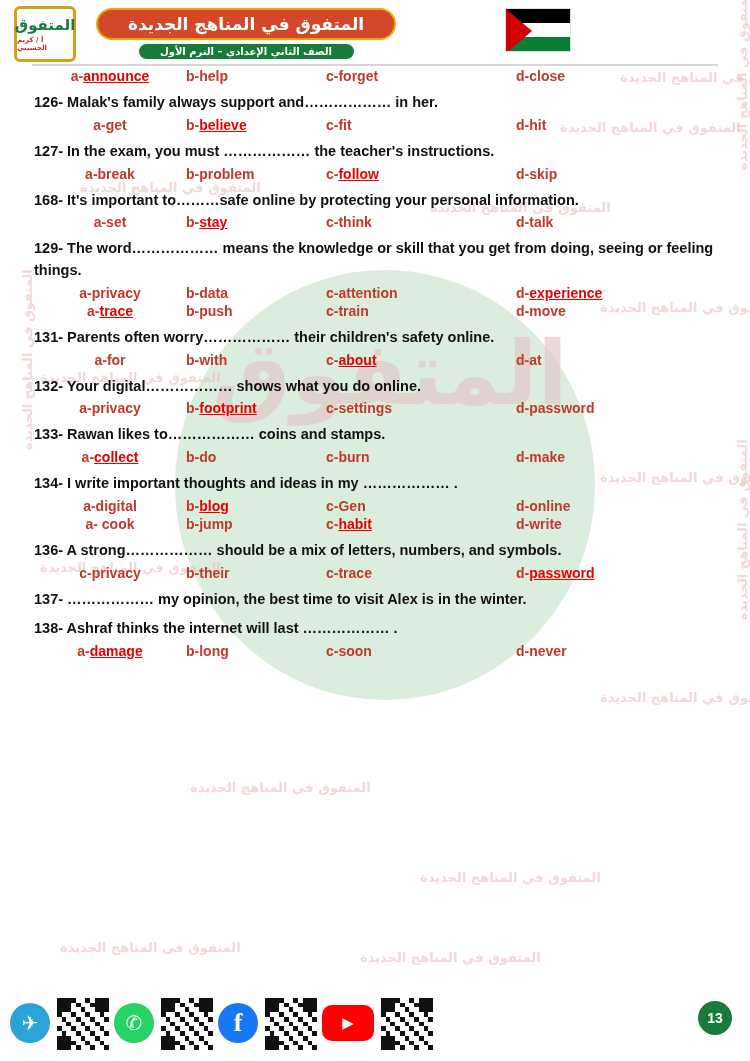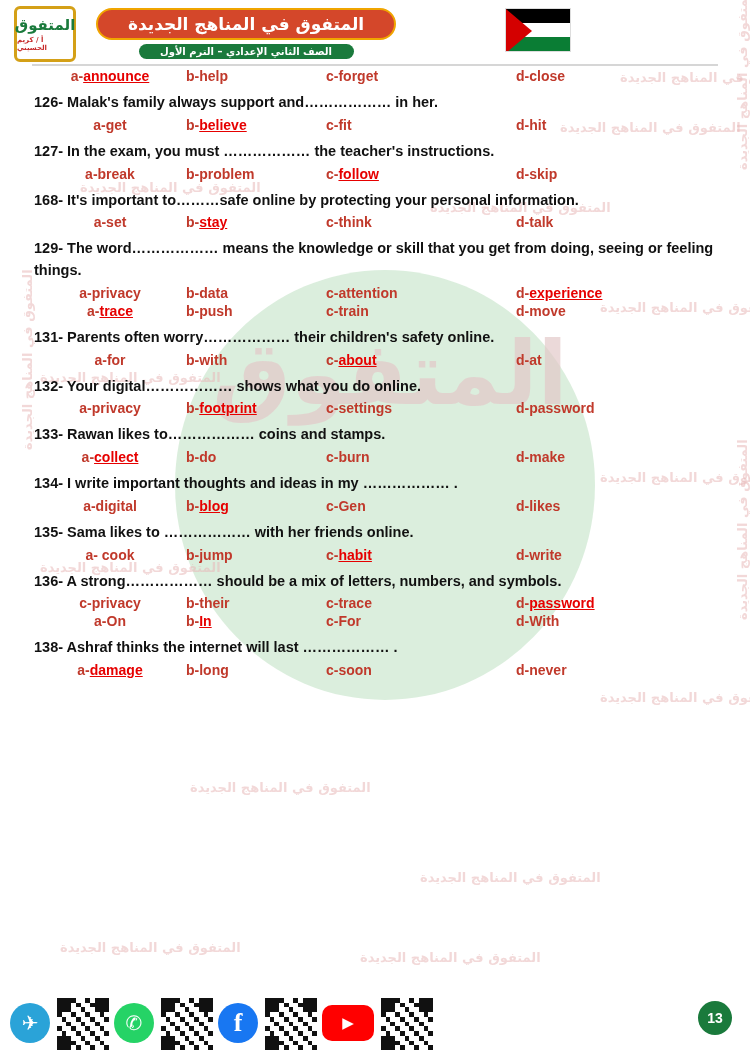--- a/index.html
+++ b/index.html
@@ -212,42 +212,36 @@
       <span class="opt w1 ans"><span class="k">a-</span><span class="v">collect</span></span>
       <span class="opt w2"><span class="k">b-</span><span class="v">do</span></span>
       <span class="opt w3"><span class="k">c-</span><span class="v">burn</span></span>
       <span class="opt "><span class="k">d-</span><span class="v">make</span></span>
     </div>
     <div class="q">134-  I write important thoughts and ideas in my ……………… .</div>
     <div class="opts">
       <span class="opt w1"><span class="k">a-</span><span class="v">digital</span></span>
       <span class="opt w2 ans"><span class="k">b-</span><span class="v">blog</span></span>
       <span class="opt w3"><span class="k">c-</span><span class="v">Gen</span></span>
-      <span class="opt "><span class="k">d-</span><span class="v">likes</span></span>
-    </div>
-    <div class="q">135-  Sama likes to ……………… with her friends online.</div>
+      <span class="opt "><span class="k">d-</span><span class="v">online</span></span>
+    </div>
     <div class="opts">
       <span class="opt w1"><span class="k">a- </span><span class="v">cook</span></span>
       <span class="opt w2"><span class="k">b-</span><span class="v">jump</span></span>
       <span class="opt w3 ans"><span class="k">c-</span><span class="v">habit</span></span>
       <span class="opt "><span class="k">d-</span><span class="v">write</span></span>
     </div>
     <div class="q">136-  A strong………………     should be a mix of letters, numbers, and symbols.</div>
     <div class="opts">
       <span class="opt w1"><span class="k">c-</span><span class="v">privacy</span></span>
       <span class="opt w2"><span class="k">b-</span><span class="v">their</span></span>
       <span class="opt w3"><span class="k">c-</span><span class="v">trace</span></span>
       <span class="opt  ans"><span class="k">d-</span><span class="v">password</span></span>
     </div>
-    <div class="opts">
-      <span class="opt w1"><span class="k">a-</span><span class="v">On</span></span>
-      <span class="opt w2 ans"><span class="k">b-</span><span class="v">In</span></span>
-      <span class="opt w3"><span class="k">c-</span><span class="v">For</span></span>
-      <span class="opt "><span class="k">d-</span><span class="v">With</span></span>
-    </div>
+    <div class="q">137- ………………  my opinion, the best time to visit Alex is in the winter.</div>
     <div class="q">138- Ashraf thinks the internet will last ……………… .</div>
     <div class="opts">
       <span class="opt w1 ans"><span class="k">a-</span><span class="v">damage</span></span>
       <span class="opt w2"><span class="k">b-</span><span class="v">long</span></span>
       <span class="opt w3"><span class="k">c-</span><span class="v">soon</span></span>
       <span class="opt "><span class="k">d-</span><span class="v">never</span></span>
     </div>
   </div>
 
 <div class="footer">

